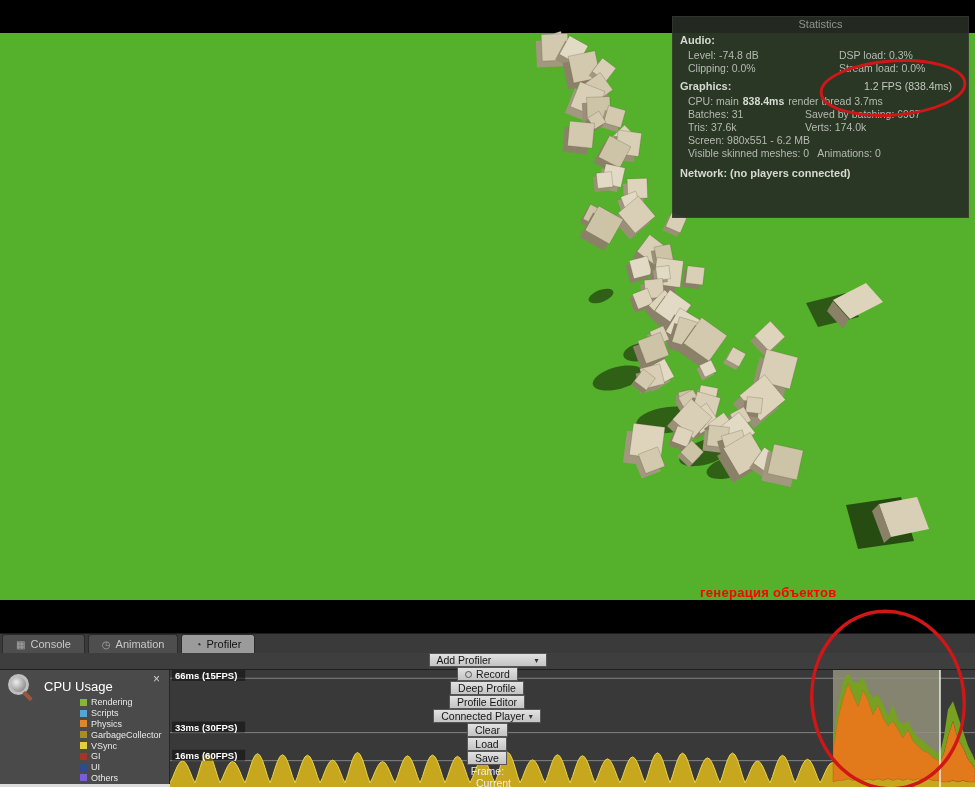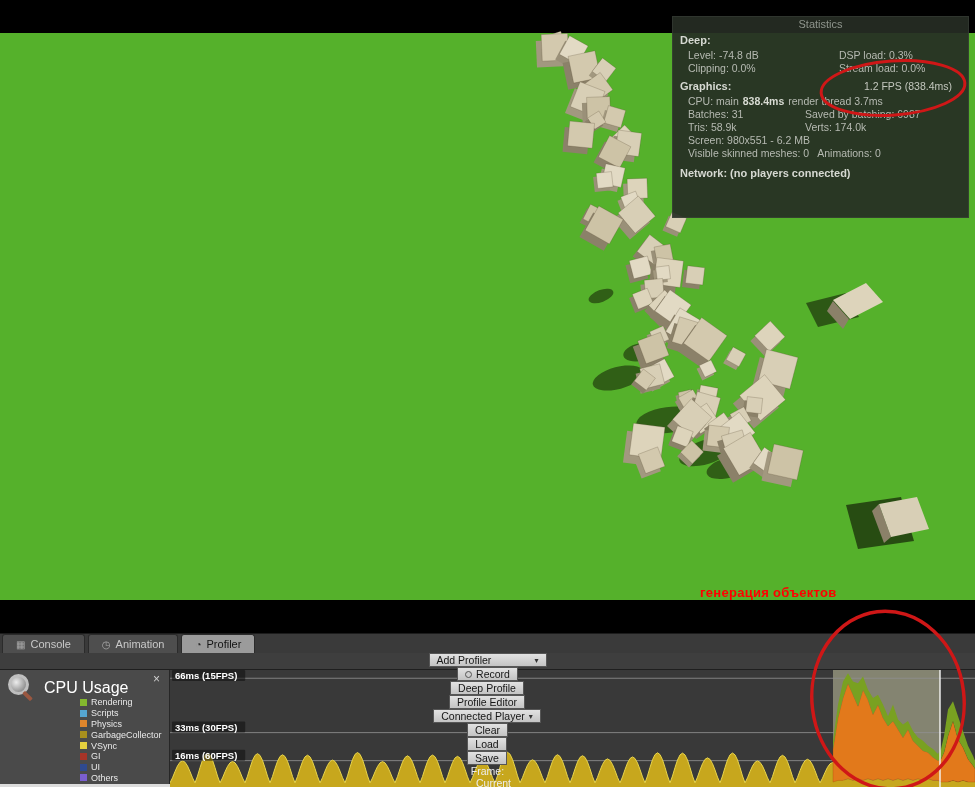--- a/index.html
+++ b/index.html
@@ -60,21 +60,21 @@
   .fvalue{color:#ececec;margin-left:12px;}
   .nbtn{width:17px;height:14px;margin-left:64px;background:#515151;border:1px solid #292929;
         color:#ddd;display:flex;align-items:center;justify-content:center;font-size:8px;
         box-sizing:border-box;}
   .nbtn + .nbtn{margin-left:-1px;}
   .curbtn{margin-left:38px;}
 
   
   .psidebar{position:absolute;left:0;top:670px;width:170px;height:117px;background:#4a4a4a;
             border-right:1px solid #262626;box-sizing:border-box;z-index:3;}
-  .module-title{position:absolute;left:44px;top:9px;color:#fff;font-size:16px;}
+  .module-title{position:absolute;left:44px;top:9px;color:#fff;font-size:13px;}
   .close{position:absolute;right:9px;top:2px;color:#cfcfcf;font-size:12px;cursor:default;}
   .mag{position:absolute;left:6px;top:3px;width:27px;height:27px;}
   .mag .lens{position:absolute;left:2px;top:1px;width:15px;height:15px;border:3px solid #bfbfbf;
              border-radius:50%;background:radial-gradient(circle at 35% 35%,#ededed,#6f6f6f);}
   .mag .handle{position:absolute;right:0px;bottom:2px;width:11px;height:4px;background:#9a5740;
                transform:rotate(45deg);border-radius:1px;}
   #legend{position:absolute;left:44px;top:27px;}
   .litem{display:flex;align-items:center;gap:4px;height:10.8px;color:#e9e9e9;font-size:9px;margin-left:36px;}
   .litem .sw{width:7px;height:7px;flex:none;}
 
@@ -230,21 +230,21 @@
         <polygon points="806,303 846,293 859,317 818,327" fill="rgba(18,28,6,0.6)"></polygon>
         <polygon points="833,301 849,319 843,329 827,311" fill="#8b8169"></polygon>
         <polygon points="833,300 866,283 883,302 850,319" fill="#ddd4bb"></polygon>
         <polygon points="846,505 901,497 914,541 858,549" fill="rgba(15,22,5,0.65)"></polygon>
         <polygon points="879,504 891,537 884,543 872,511" fill="#8b8169"></polygon>
         <polygon points="879,504 917,497 929,529 891,537" fill="#d8cfb6"></polygon>
       </svg>
 
     <div class="stats-panel">
       <div class="stats-title">Statistics</div>
-      <div class="sec">Deep:</div>
+      <div class="sec">Audio:</div>
       <div id="audio-rows">
           <div class="srow ">
             <span class="l">Level: -74.8 dB</span>
             <span class="r">DSP load: 0.3%</span>
           </div>
           <div class="srow ">
             <span class="l">Clipping: 0.0%</span>
             <span class="r">Stream load: 0.0%</span>
           </div>
         </div>
@@ -254,21 +254,21 @@
       </div>
       <div class="cpu-line">
         <span>CPU: main</span><b>838.4ms</b><span>render thread 3.7ms</span>
       </div>
       <div id="graphics-rows">
           <div class="srow g">
             <span class="l">Batches: 31</span>
             <span class="r">Saved by batching: 6987</span>
           </div>
           <div class="srow g">
-            <span class="l">Tris: 58.9k</span>
+            <span class="l">Tris: 37.6k</span>
             <span class="r">Verts: 174.0k</span>
           </div>
           <div class="srow g">
             <span class="l">Screen: 980x551 - 6.2 MB</span>
             <span class="r"></span>
           </div>
           <div class="srow g">
             <span class="l">Visible skinned meshes: 0</span>
             <span class="r">Animations: 0</span>
           </div>

